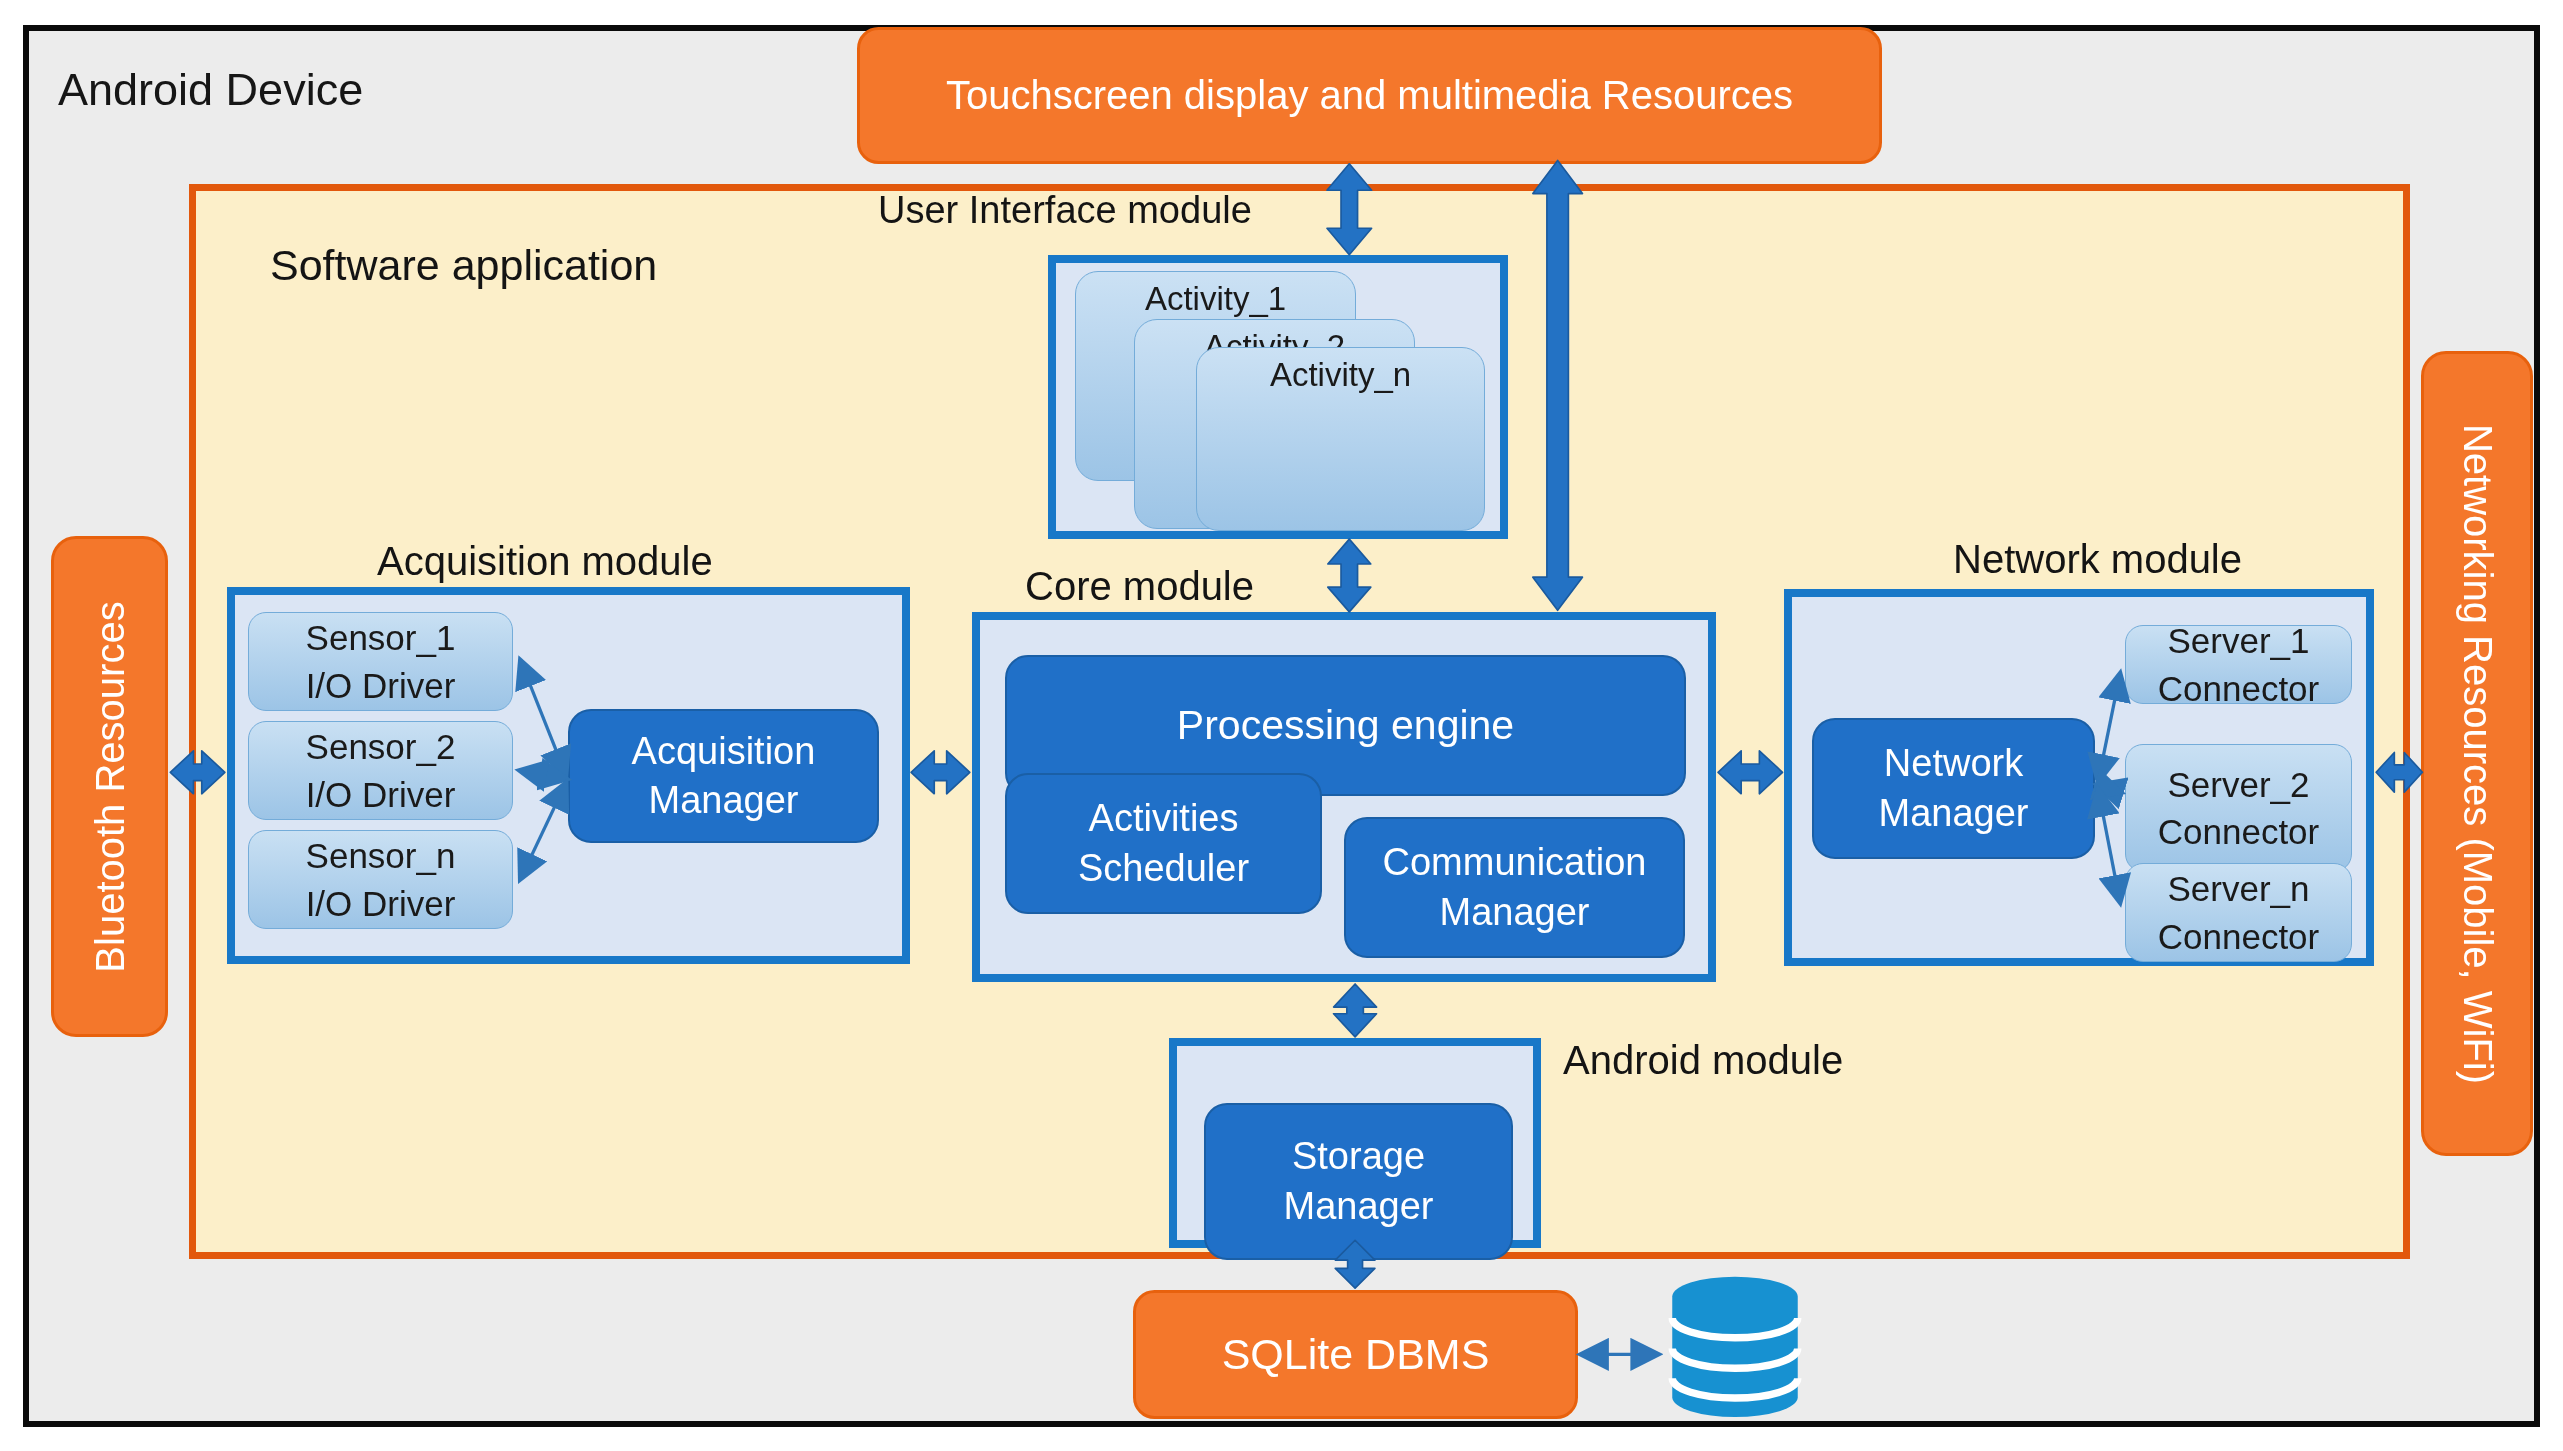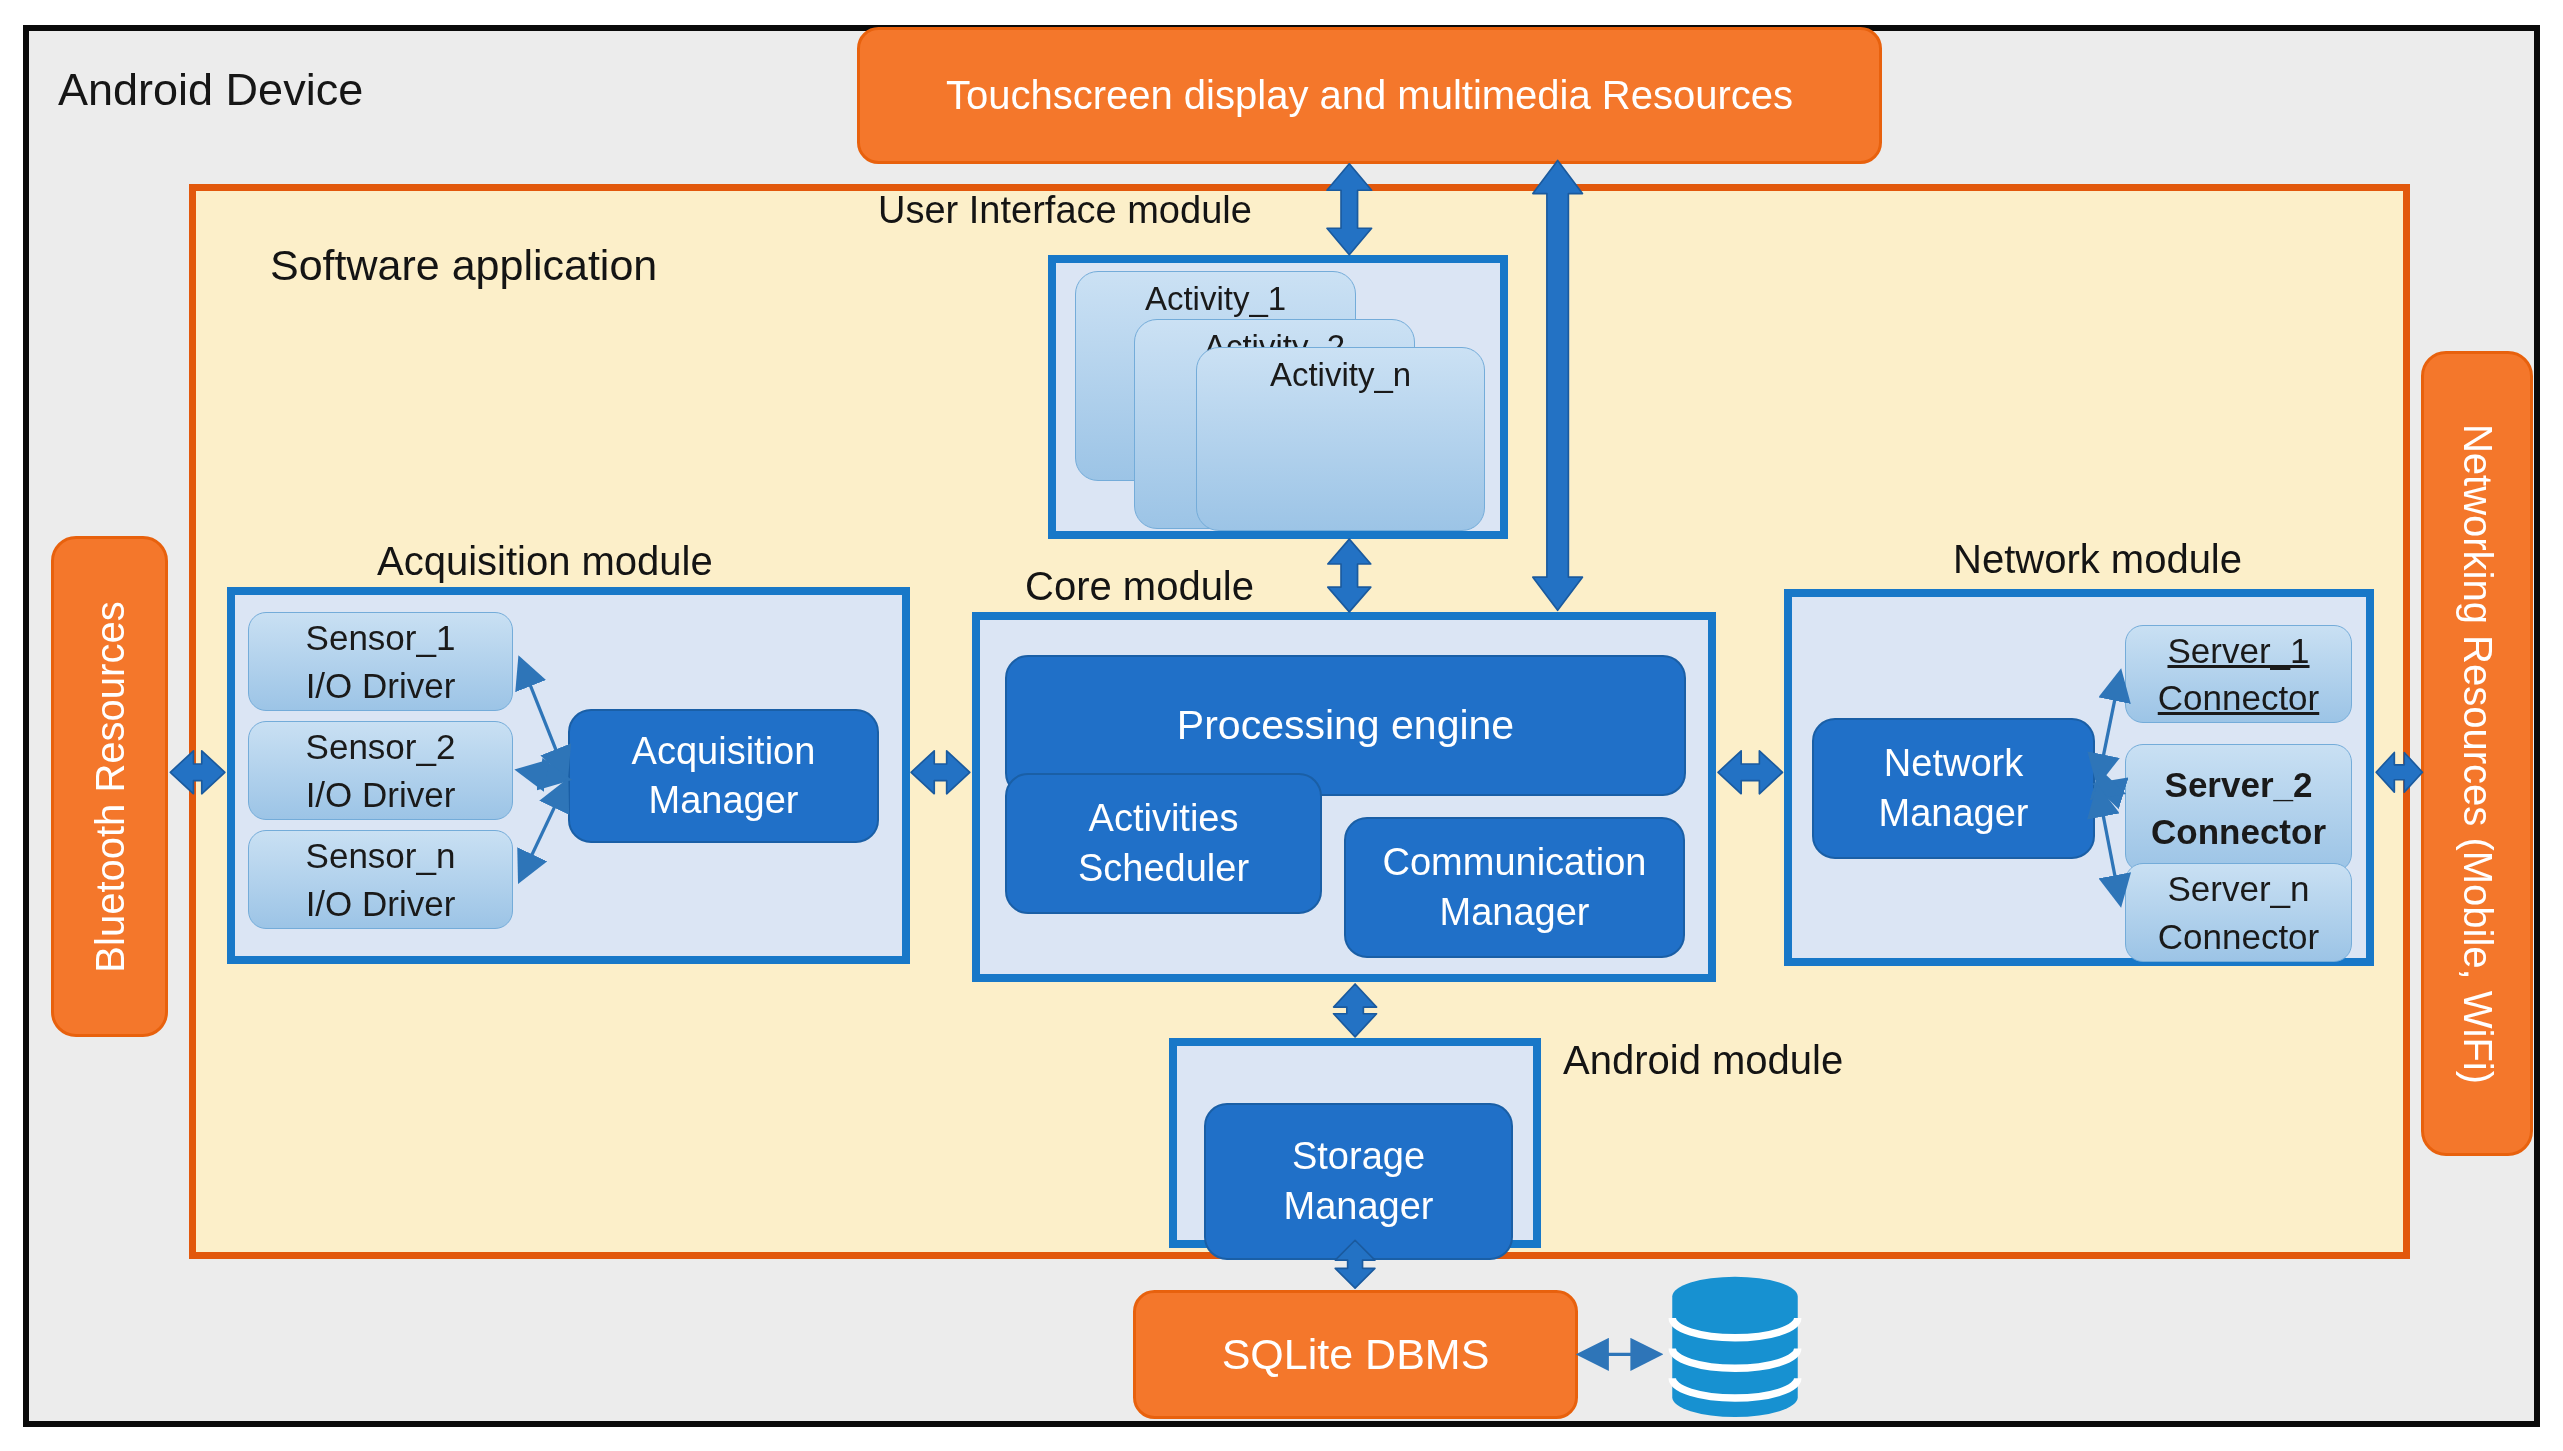--- a/index.html
+++ b/index.html
@@ -93,25 +93,25 @@
     <div>Communication</div>
     <div>Manager</div>
   </div>
 
   <div class="abs mod-label" style="left:1953px;top:537px;">Network module</div>
   <div class="abs module" style="left:1784px;top:589px;width:590px;height:377px;"></div>
   <div class="abs dark" style="left:1812px;top:718px;width:283px;height:141px;font-size:38px;">
     <div>Network</div>
     <div>Manager</div>
   </div>
-  <div class="abs chip" style="left:2125px;top:625px;width:227px;height:98px;text-decoration:underline;">
+  <div class="abs chip" style="left:2125px;top:625px;width:227px;height:79px;">
     <div>Server_1</div>
     <div>Connector</div>
   </div>
-  <div class="abs chip" style="left:2125px;top:744px;width:227px;height:128px;font-weight:bold;">
+  <div class="abs chip" style="left:2125px;top:744px;width:227px;height:128px;">
     <div>Server_2</div>
     <div>Connector</div>
   </div>
   <div class="abs chip" style="left:2125px;top:863px;width:227px;height:99px;">
     <div>Server_n</div>
     <div>Connector</div>
   </div>
 
   <div class="abs mod-label" style="left:1563px;top:1038px;">Android module</div>
   <div class="abs module" style="left:1169px;top:1038px;width:372px;height:210px;"></div>

